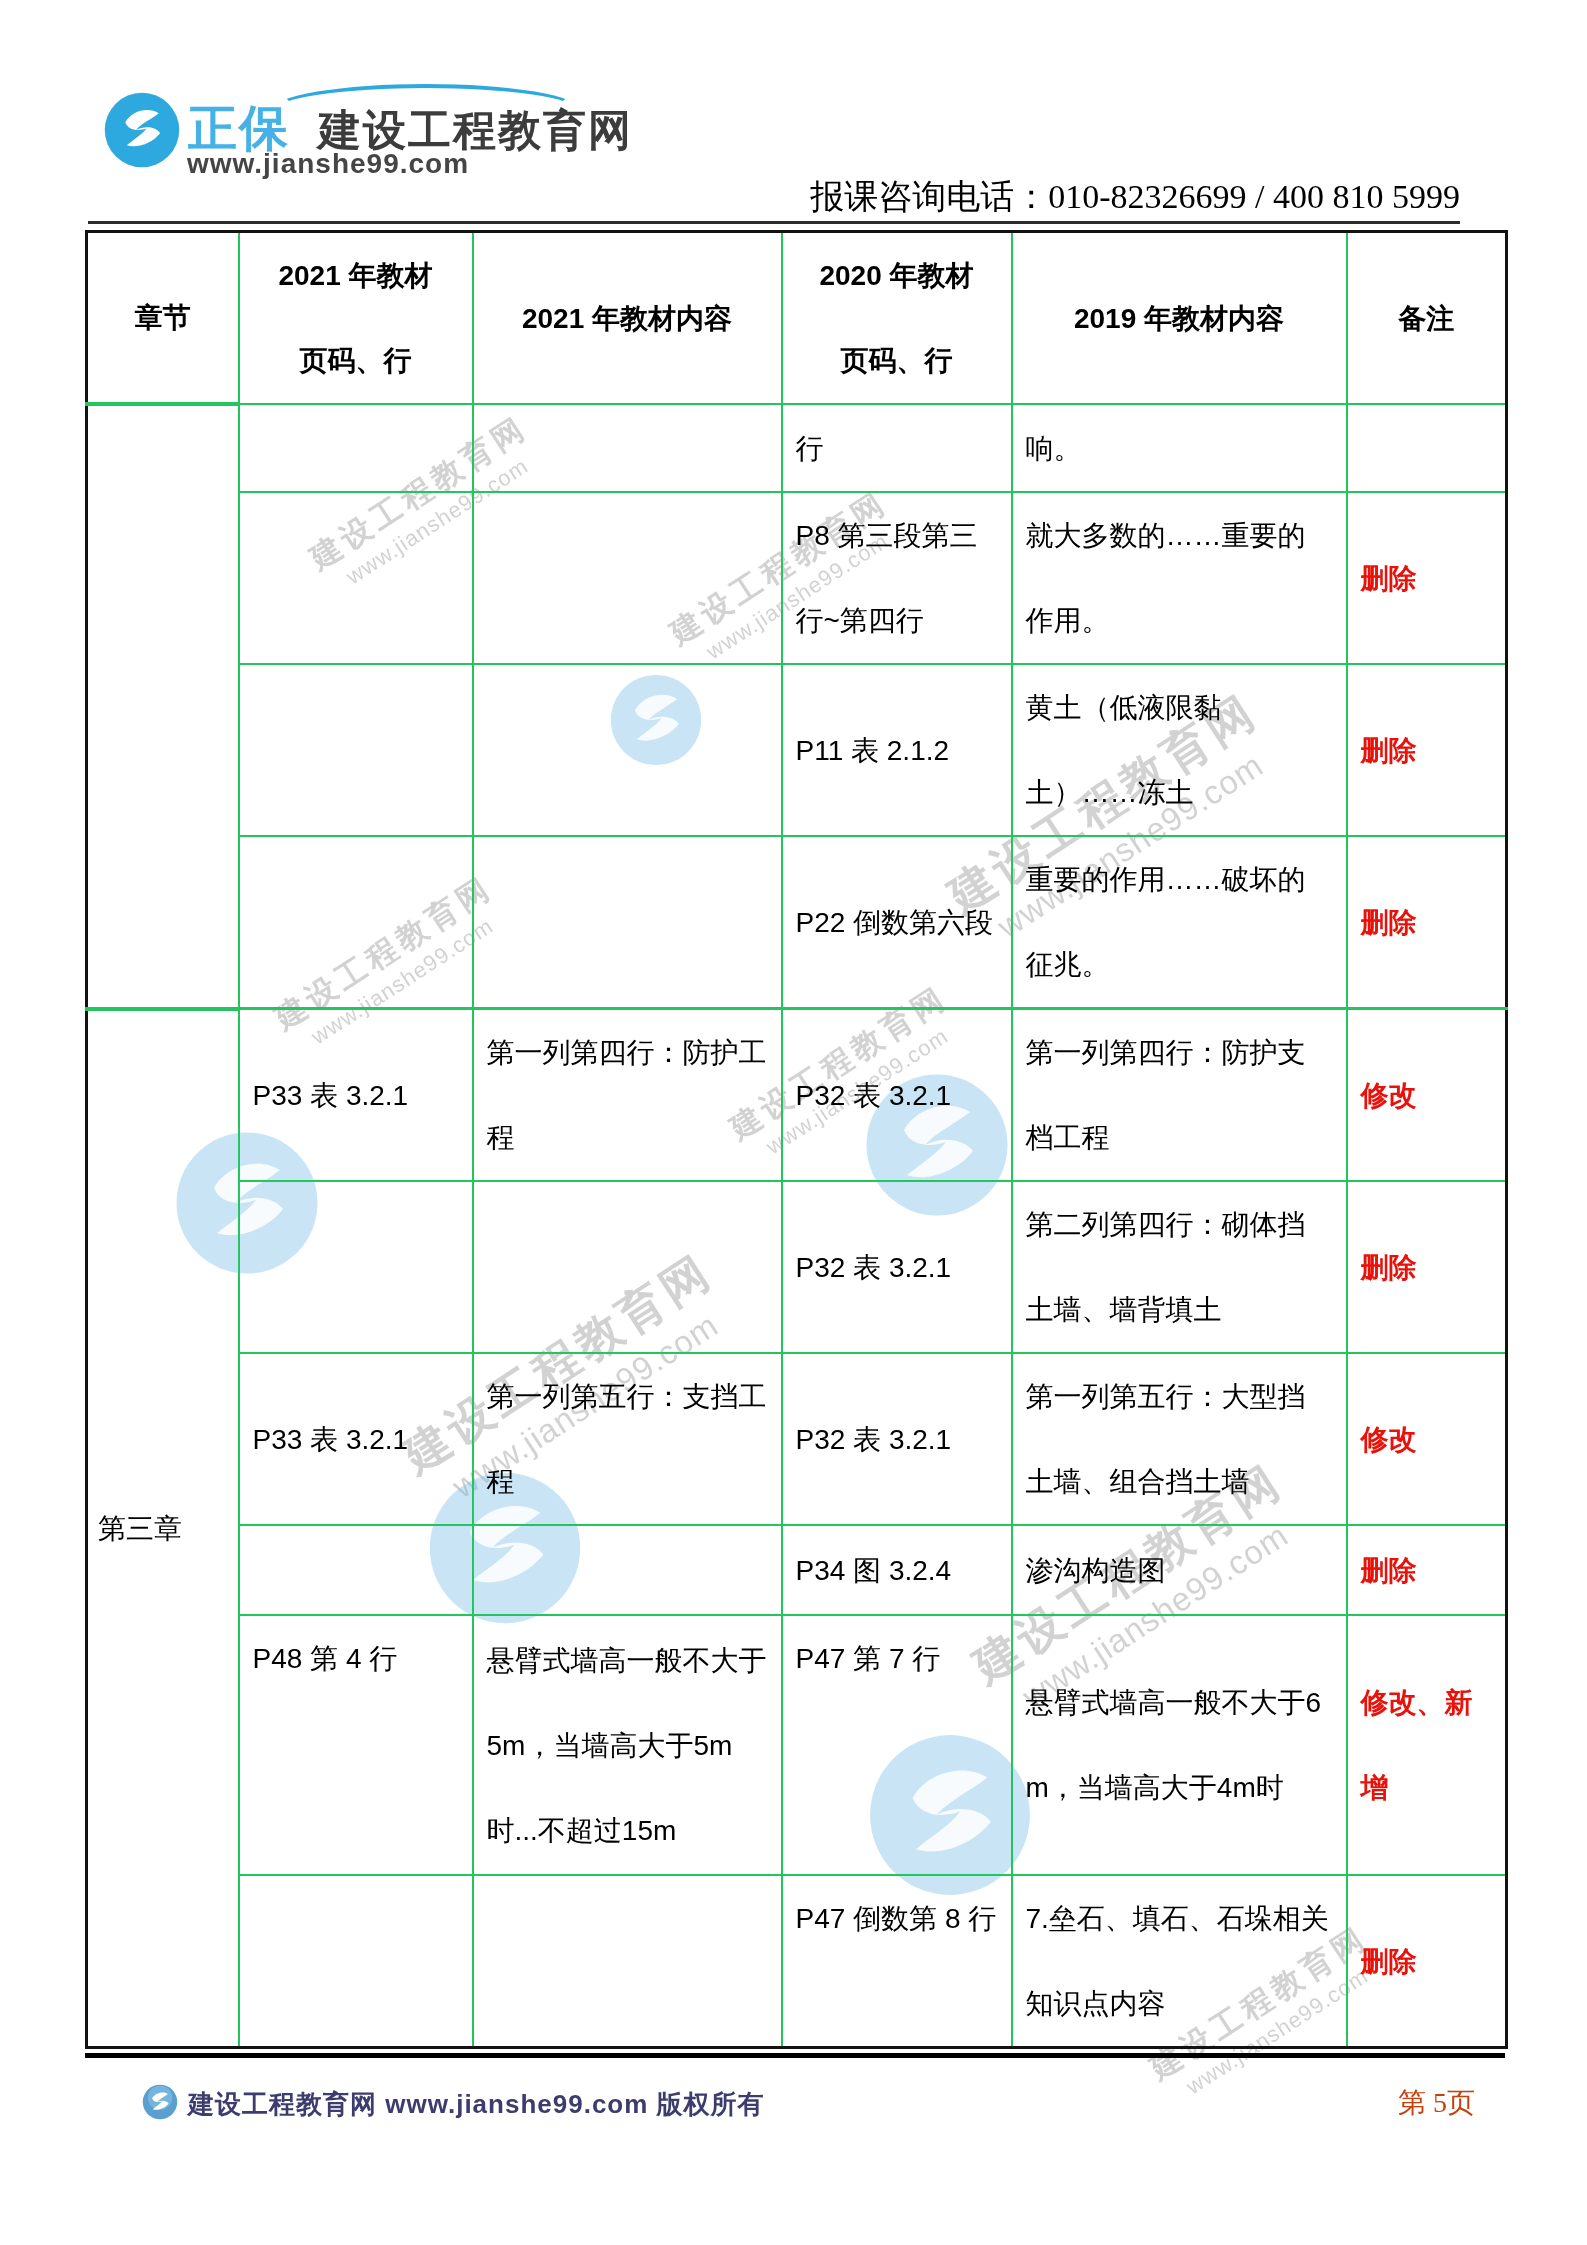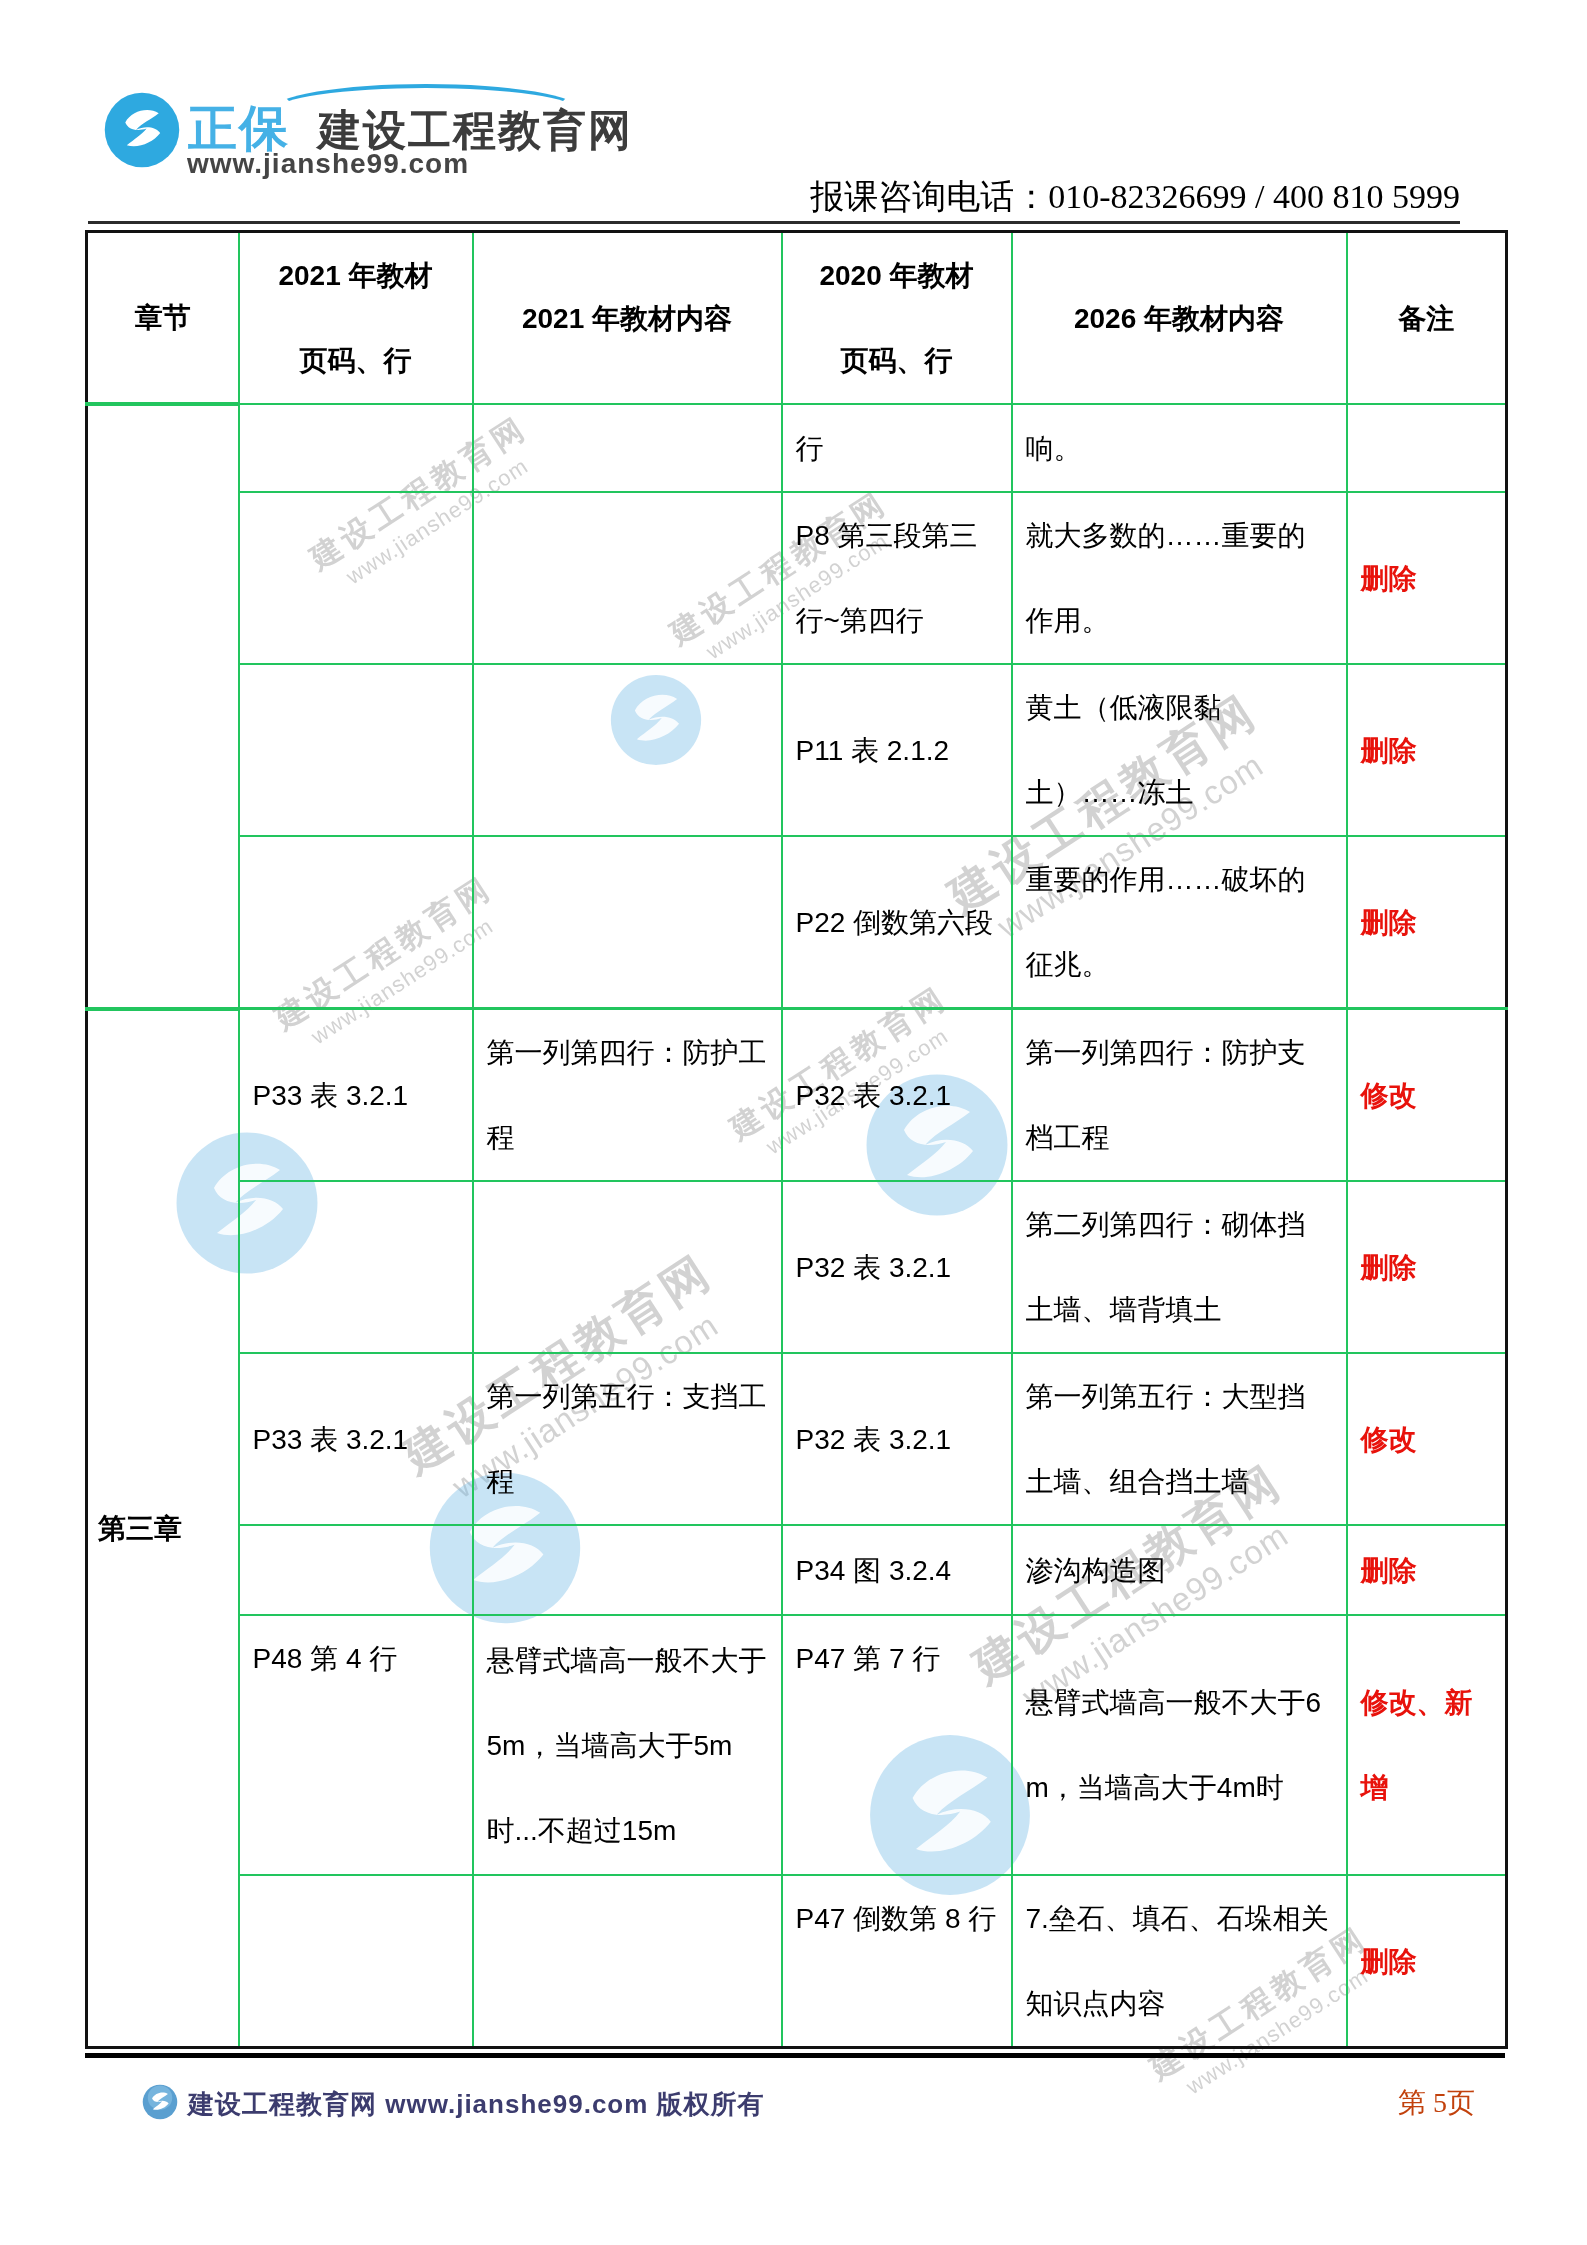--- a/index.html
+++ b/index.html
@@ -29,21 +29,21 @@
   
   table.cmp{position:absolute;left:85px;top:230px;width:1420px;z-index:1;
             border-collapse:collapse;table-layout:fixed;border:3px solid #121212;background:transparent;}
   .cmp th,.cmp td{border:2px solid #22c55e;font-size:28px;line-height:85px;
                   vertical-align:middle;word-break:break-all;background:transparent;}
   .cmp th{font-weight:bold;text-align:center;padding:0;color:#000;}
   .cmp td{font-weight:normal;text-align:left;padding:0 13px;color:#000;}
   .cmp th span{display:block;line-height:85px;}
   .thick-bottom{border-bottom-width:4px !important;}
   tr.sec-end > td{border-bottom-width:3px;}
-  td.chapter-cell{font-weight:bold;padding:0 10px;margin-top:24px;}
+  td.chapter-cell{font-weight:normal;padding:0 10px;margin-top:24px;}
   td.remark-cell{color:#e8120b;font-weight:bold;}
   td.vtop{vertical-align:top;}
   
   .footer-rule{position:absolute;left:85px;top:2053px;width:1420px;height:5px;background:#000;z-index:1;}
   .footer-logo{position:absolute;left:142px;top:2084px;width:36px;height:36px;z-index:1;}
   .footer-copy{position:absolute;left:188px;top:2087px;font-size:26px;color:#3c3c6e;font-weight:bold;
                letter-spacing:1px;z-index:1;}
   .page-num{position:absolute;left:1398px;top:2084px;font-family:"Liberation Serif","DejaVu Serif",serif;
             font-size:28px;color:#c2410c;z-index:1;text-align:center;}
 </style>
@@ -136,21 +136,21 @@
           <span>页码、行</span>
       </th>
       <th>
         <span>2021 年教材内容</span>
       </th>
       <th>
         <span>2020 年教材</span>
           <span>页码、行</span>
       </th>
       <th>
-        <span>2026 年教材内容</span>
+        <span>2019 年教材内容</span>
       </th>
       <th>
         <span>备注</span>
       </th>
     </tr>
   </thead>
   <tbody>
     <tr style="height:88px">
       <td class="chapter-cell thick-bottom" rowspan="4"></td>
       <td></td>

